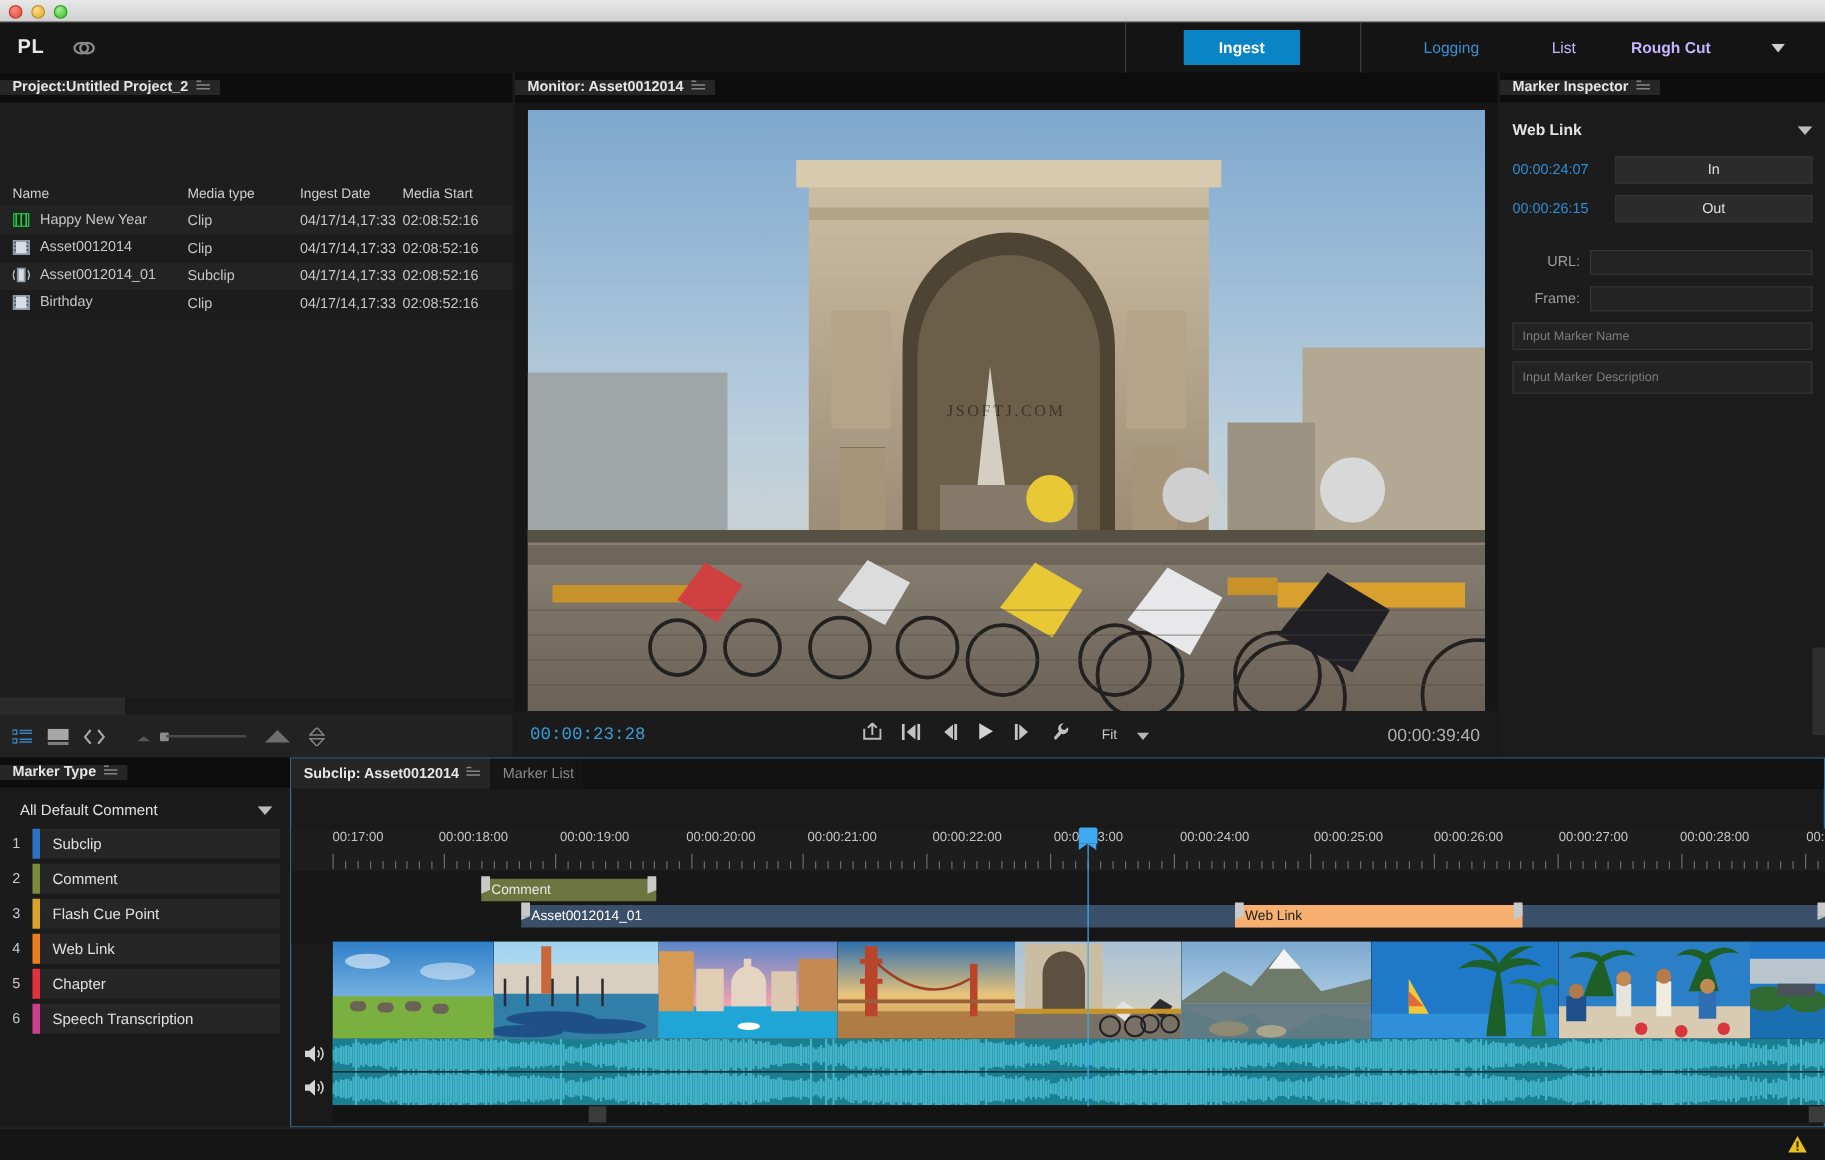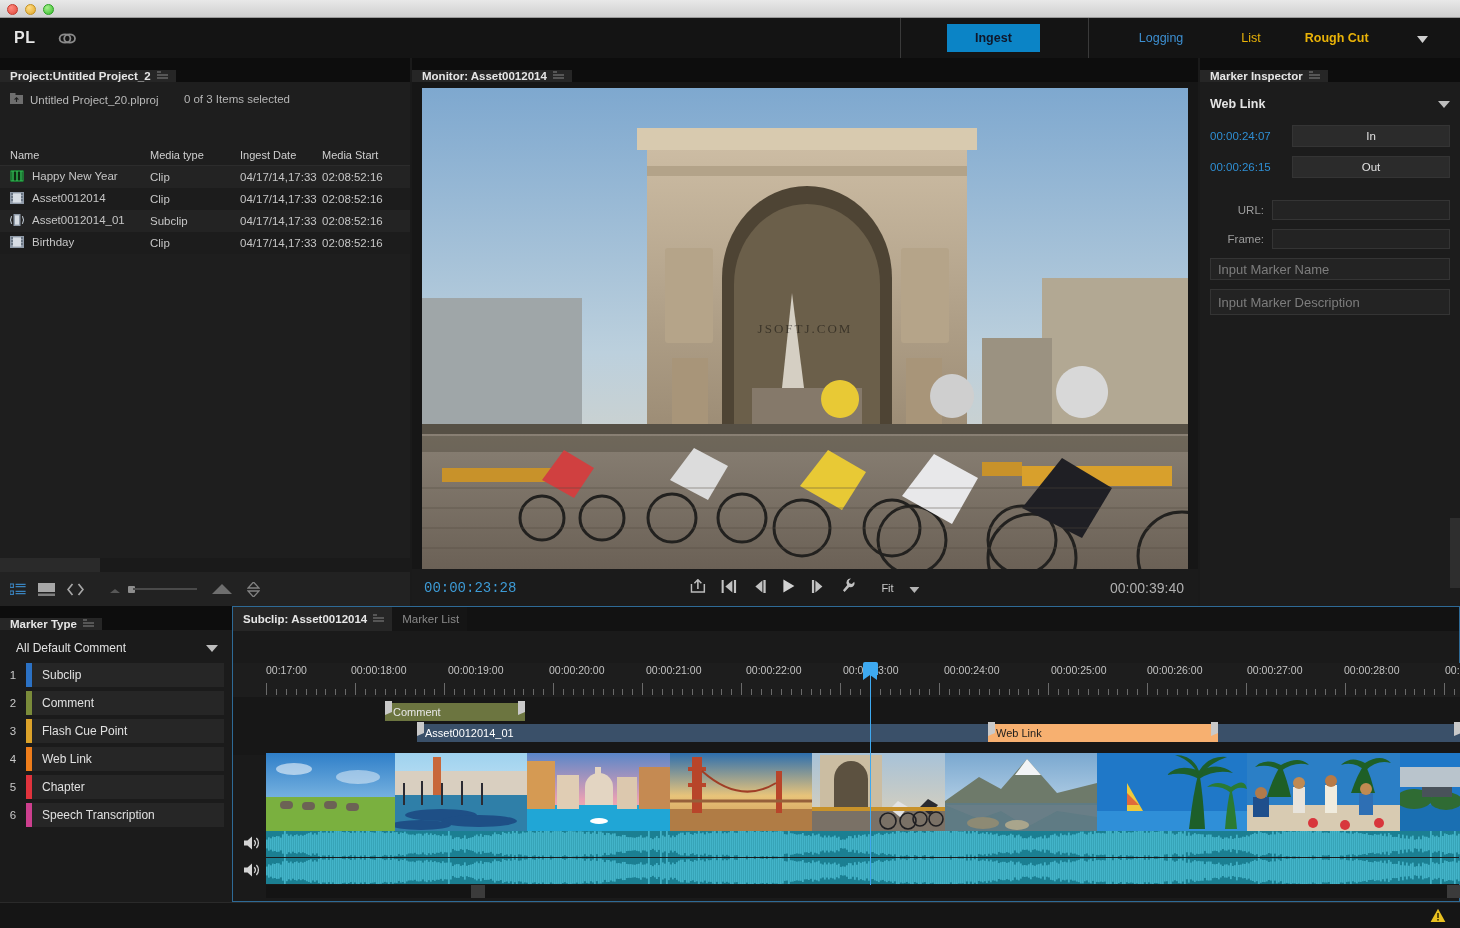--- a/index.html
+++ b/index.html
@@ -27,32 +27,32 @@
   
   .toolbar {
     position: absolute; top: 18px; left: 0; width: 1460px; height: 40px;
     background: #141414; display: flex; align-items: center;
   }
   .brand { color: #e7e7e7; font-size: 16px; font-weight: bold; margin-left: 14px; letter-spacing: .5px; }
   .cc-badge { margin-left: 22px; width: 20px; height: 20px; display: flex; align-items: center; justify-content: center; }
   .wsbar { position: absolute; left: 900px; top: 0; height: 40px; display: flex; align-items: center; }
   .wsdiv { width: 1px; height: 40px; background: #3a3a3a; }
   .ws-ingest {
-    background: #0b84c6; color: #0f172a; font-size: 12.5px; font-weight: bold;
+    background: #0b84c6; color: #ffffff; font-size: 12.5px; font-weight: bold;
     padding: 7px 28px; margin-left: 46px; border: none; cursor: default;
   }
-  .ws-item { font-size: 12.5px; color: #eab308; padding: 0 0px; cursor: default; white-space: nowrap; }
+  .ws-item { font-size: 12.5px; color: #c4b5fd; padding: 0 0px; cursor: default; white-space: nowrap; }
   .ws-logging { color: #3d8fd1; margin-left: 50px; }
   .ws-list { margin-left: 58px; }
   .ws-rough { margin-left: 44px; font-weight: bold; }
   .ws-caret { margin-left: 48px; }
 
   
   .panel { position: absolute; background: #1c1c1c; }
-  .panel-tabbar { height: 24px; background: #0d0d0d; display: flex; align-items: flex-end; }
+  .panel-tabbar { height: 24px; background: #0d0d0d; display: flex; align-items: center; }
   .panel-tab {
     background: #262626; display: flex; align-items: center; gap: 6px;
     padding: 0 8px 0 10px; font-size: 11.5px; color: #e6e6e6; font-weight: bold;
     white-space: nowrap; cursor: default;
   }
   .panel-tab.inactive { background: #151515; color: #8a8a8a; font-weight: normal; }
   .tab-menu { opacity: .65; }
   .tabfill { flex: 1; background: #121212; }
 
   
@@ -100,21 +100,21 @@
   #inspectorPanel { left: 1200px; top: 58px; width: 260px; height: 548px; background: #1c1c1c; }
   .insp-body { padding: 10px 10px 0 10px; }
   .insp-type { display: flex; align-items: center; justify-content: space-between; height: 24px; }
   .insp-type span { font-size: 12.5px; color: #e4e4e4; font-weight: bold; }
   .insp-row { display: flex; align-items: center; margin-top: 9px; }
   .insp-tc { color: #2f8fd4; font-size: 11.5px; width: 82px; }
   .insp-btn { flex: 1; height: 22px; background: #2b2b2b; border: 1px solid #343434; color: #e0e0e0; font-size: 11.5px; display: flex; align-items: center; justify-content: center; cursor: default; }
   .insp-field { display: flex; align-items: center; margin-top: 9px; }
   .insp-label { width: 62px; text-align: right; padding-right: 8px; font-size: 11.5px; color: #9c9c9c; }
   .insp-input { flex: 1; height: 20px; background: #232323; border: 1px solid #343434; }
-  .insp-wide { margin-top: 9px; height: 22px; background: #232323; border: 1px solid #343434; display: flex; align-items: center; padding-left: 7px; font-size: 13px; color: #7d7d7d; }
+  .insp-wide { margin-top: 9px; height: 22px; background: #232323; border: 1px solid #343434; display: flex; align-items: center; padding-left: 7px; font-size: 10px; color: #7d7d7d; }
   .insp-scroll { position: absolute; right: 0; top: 460px; width: 10px; height: 70px; background: #2e2e2e; }
 
   
   #markerTypePanel { left: 0; top: 606px; width: 232px; height: 296px; background: #1b1b1b; }
   .mt-select { margin: 7px 8px 0 8px; height: 22px; display: flex; align-items: center; justify-content: space-between; padding: 0 6px 0 8px; font-size: 12px; color: #e2e2e2; cursor: default; }
   .mt-row { display: flex; align-items: center; height: 25px; margin: 3px 8px 0 0; cursor: default; }
   .mt-num { width: 26px; text-align: center; font-size: 11.5px; color: #c8c8c8; }
   .mt-item { flex: 1; height: 24px; background: #262626; display: flex; align-items: center; }
   .mt-chip { width: 6px; height: 24px; }
   .mt-label { font-size: 12px; color: #e0e0e0; margin-left: 10px; }
@@ -200,33 +200,20 @@
         <span>Project:Untitled Project_2</span>
         <span class="tab-menu">
           <svg width="11" height="9" viewBox="0 0 11 9">
               <path d="M0 1h4M0 4h11M0 7h11" stroke="#b9b9b9" stroke-width="1.1"></path>
             </svg>
         </span>
       </div>
       <div class="tabfill"></div>
     </div>
 
-    <div class="proj-subhead">
-      <div class="proj-file">
-        <span>
-          <svg width="13" height="12" viewBox="0 0 13 12">
-              <rect x="0" y="2" width="13" height="9" fill="#6e6e6e"></rect>
-              <rect x="0" y="0" width="5.5" height="2.4" fill="#6e6e6e"></rect>
-              <path d="M6.5 9V5M4.6 6.6l1.9-1.9 1.9 1.9" stroke="#1e1e1e" stroke-width="1.1" fill="none"></path>
-            </svg>
-        </span>
-        <span>Untitled Project_20.plproj</span>
-      </div>
-      <div class="proj-sel">0 of 3 Items selected</div>
-    </div>
 
     <div class="proj-search">
       <span class="mag">
         <svg width="12" height="12" viewBox="0 0 12 12">
             <circle cx="5" cy="4.6" r="3.4" fill="none" stroke="#b5b5b5" stroke-width="1.2"></circle>
             <path d="M7.4 7.2 L10.6 10.8" stroke="#b5b5b5" stroke-width="1.2"></path>
           </svg>
       </span>
     </div>
 

